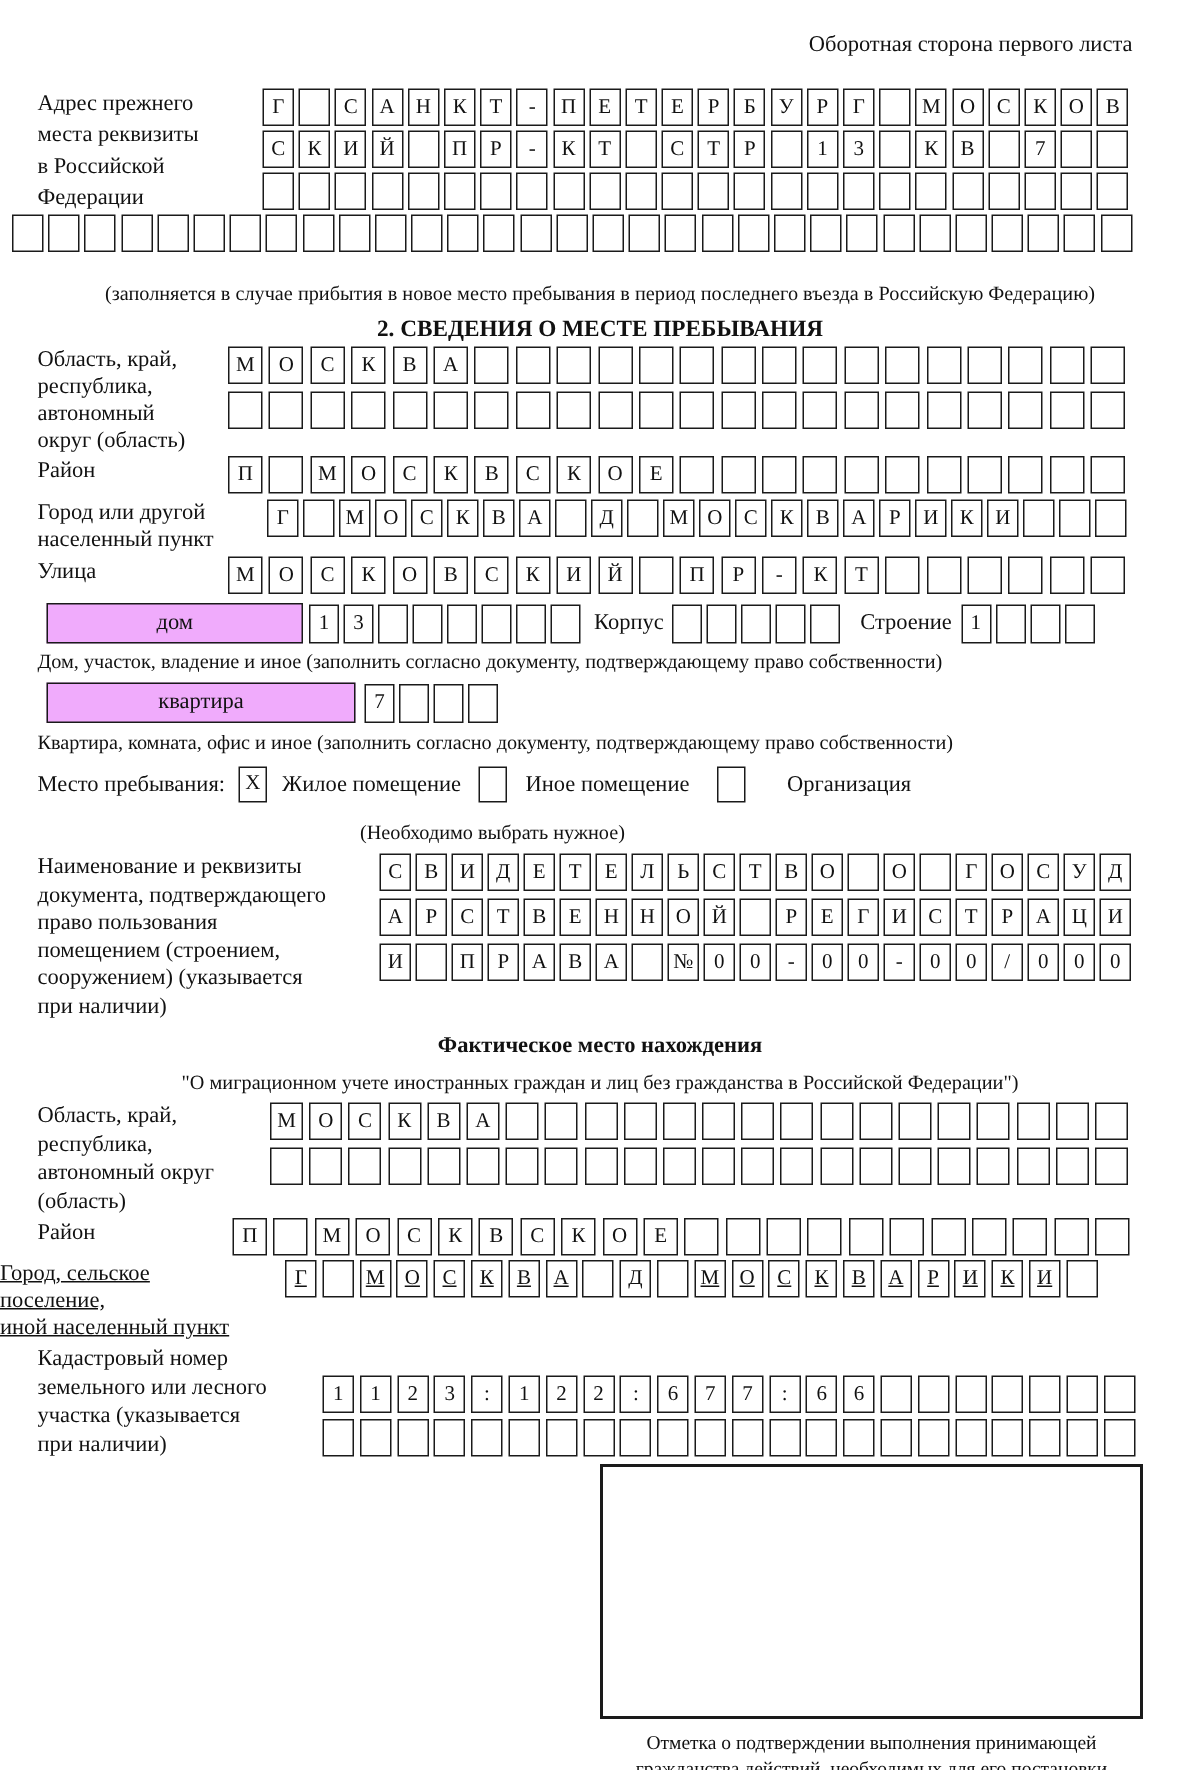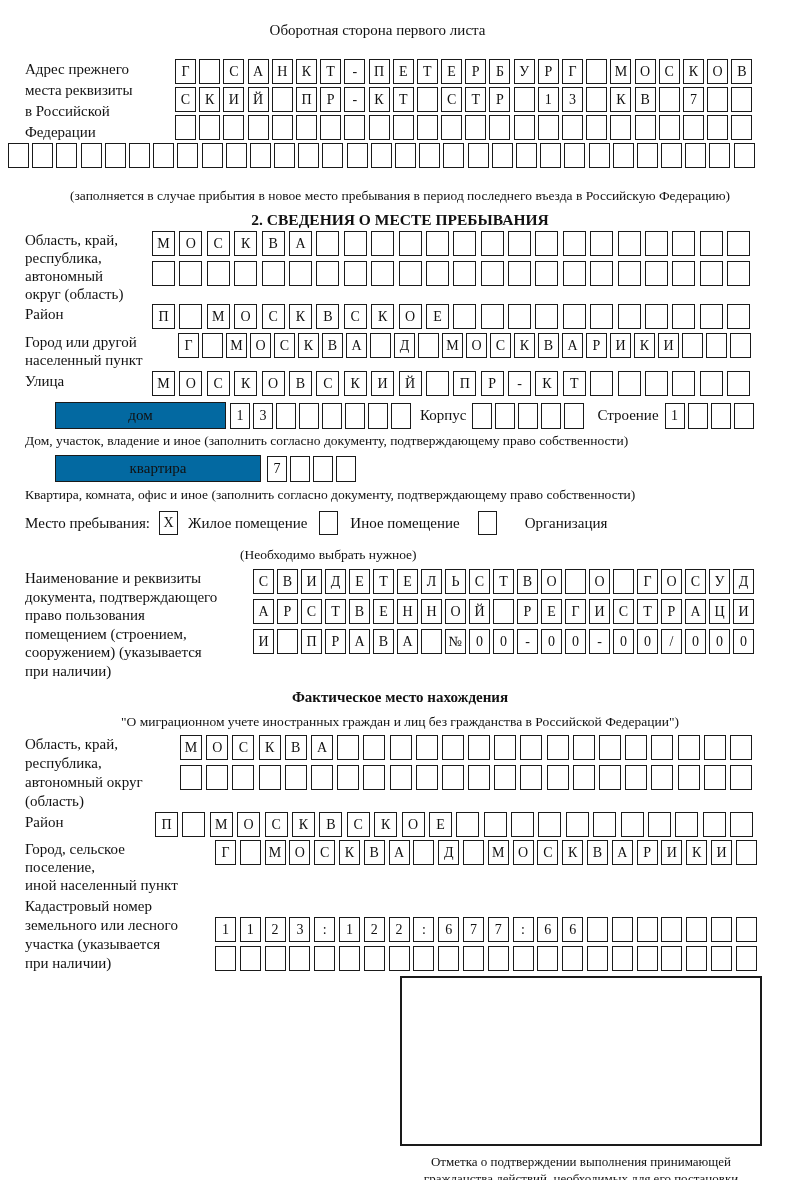--- a/index.html
+++ b/index.html
@@ -1,37 +1,37 @@
 <!DOCTYPE html>
 <html><head>
 <meta charset="utf-8">
 <style>
   *{margin:0;padding:0;box-sizing:border-box;}
   html,body{background:#fff;}
   body{width:800px;font-family:"Liberation Serif","DejaVu Serif",serif;color:#111;}
   .page{width:800px;height:1180px;position:relative;overflow:hidden;background:#fff;}
-  .page-note{padding-top:22px;padding-right:45px;text-align:center;font-size:15px;}
+  .page-note{padding-top:22px;padding-right:45px;text-align:right;font-size:15px;}
   .frow{display:flex;align-items:flex-start;}
   .label{font-size:15px;line-height:21px;flex:none;}
   .lh18 .label, .label.lh18{line-height:18px;}
   .rows{display:flex;flex-direction:column;}
   .rows .cells{margin-bottom:3px;}
   .cells{display:flex;flex:none;}
   .cell{flex:none;width:21px;height:25px;border:1.6px solid #1a1a1a;margin-right:3.2px;
         display:flex;align-items:center;justify-content:center;font-size:14px;line-height:1;background:#fff;}
   .pB .cell{width:23px;margin-right:4.4px;}
   .pC .cell{width:21px;margin-right:3px;}
   .pD .cell{width:22px;margin-right:4.2px;}
   .pE .cell{width:21px;margin-right:3.8px;}
   .pF .cell{width:20px;height:26px;margin-right:3px;}
   .note{font-size:13.5px;line-height:16px;}
   .center{text-align:center;}
   .h2{font-size:15.5px;font-weight:bold;text-align:center;}
   .label-box{border:1.8px solid #1a1a1a;height:27px;display:flex;align-items:center;justify-content:center;
-             font-size:15px;flex:none;background:#0369a1;margin-left:24px;}
+             font-size:15px;flex:none;background:#f0abfc;}
   .inline-lbl{font-size:15px;line-height:27px;flex:none;}
   .check{width:19px;height:24px;border:1.6px solid #1a1a1a;display:inline-flex;align-items:center;
          justify-content:center;font-size:14px;flex:none;background:#fff;}
   .res-row{display:flex;align-items:center;margin-left:25px;margin-top:8px;font-size:15px;}
   .stamp-box{margin-left:400px;width:362px;height:170px;border:2px solid #1a1a1a;background:#fff;}
   .stamp-caption{margin-left:405px;width:352px;text-align:center;font-size:13px;line-height:17px;margin-top:7px;}
 </style>
 </head>
 <body>
 
@@ -531,21 +531,21 @@
         <span class="cell"></span>
         <span class="cell"></span>
         <span class="cell"></span>
         <span class="cell"></span>
         <span class="cell"></span>
         <span class="cell"></span>
         <span class="cell"></span>
       </div>
   </div>
 
-  <div class="frow" style="margin-left:25px;margin-top:3px;">
+  <div class="frow" style="margin-top:3px;text-decoration:underline;">
     <div class="label lh18" style="width:170px;">
         <div>Город, сельское поселение,</div>
         <div>иной населенный пункт</div>
       </div>
     <div class="cells pE" style="margin-left:20px;">
         <span class="cell">Г</span>
         <span class="cell"></span>
         <span class="cell">М</span>
         <span class="cell">О</span>
         <span class="cell">С</span>

